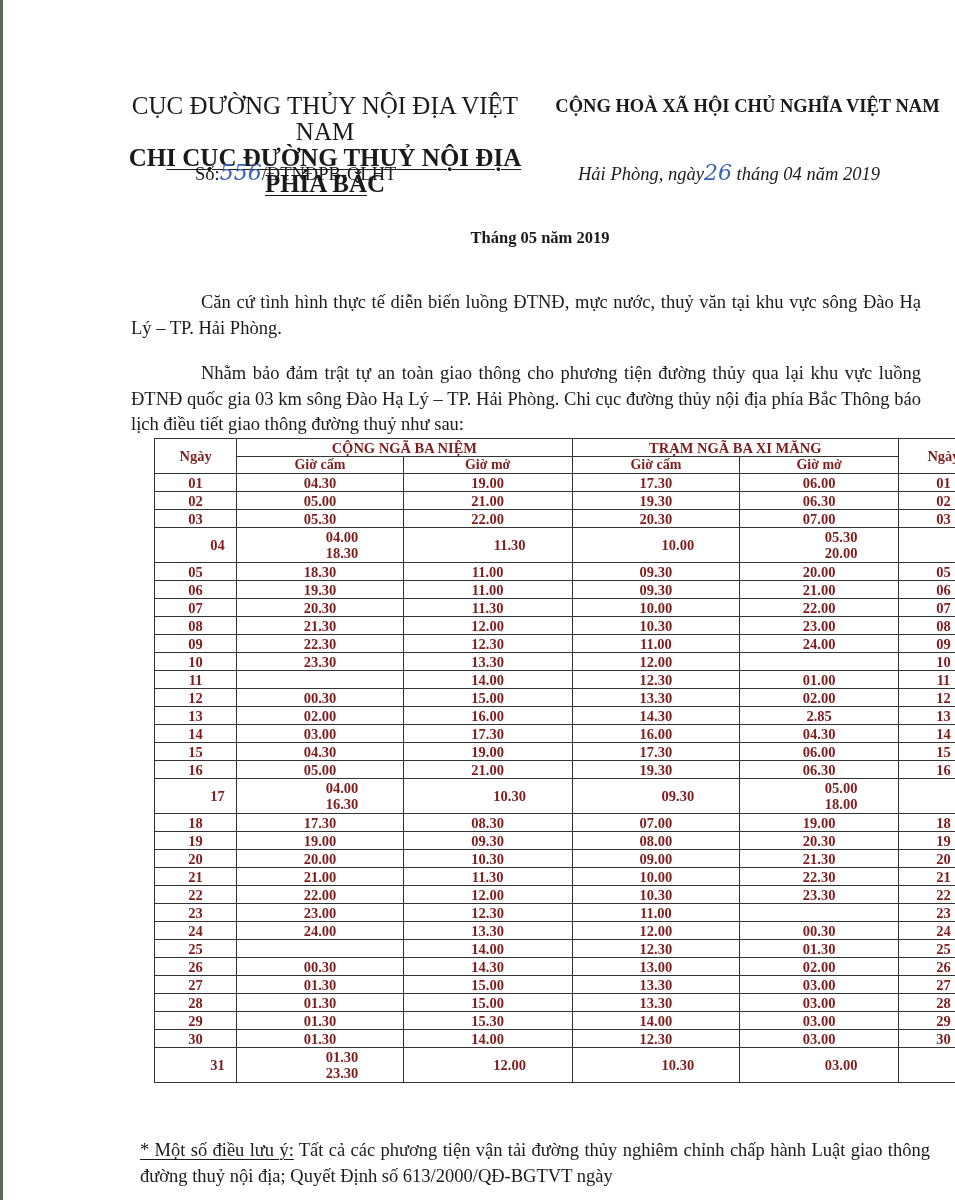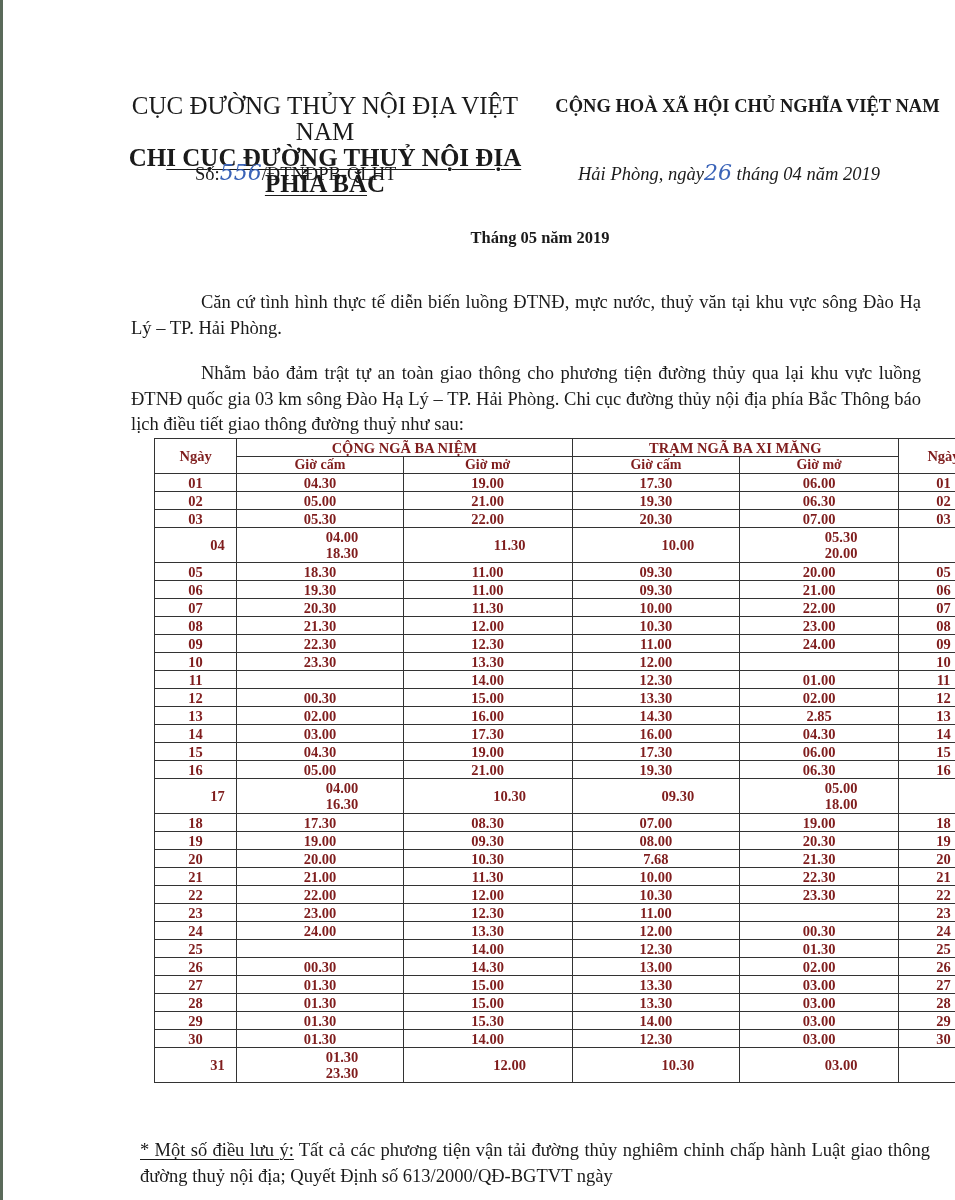--- a/index.html
+++ b/index.html
@@ -242,21 +242,21 @@
         <td style="white-space: pre-line;">19.00</td>
         <td style="white-space: pre-line;">09.30</td>
         <td style="white-space: pre-line;">08.00</td>
         <td style="white-space: pre-line;">20.30</td>
         <td style="white-space: pre-line;">19</td>
       </tr>
       <tr>
         <td style="white-space: pre-line;">20</td>
         <td style="white-space: pre-line;">20.00</td>
         <td style="white-space: pre-line;">10.30</td>
-        <td style="white-space: pre-line;">7.68</td>
+        <td style="white-space: pre-line;">09.00</td>
         <td style="white-space: pre-line;">21.30</td>
         <td style="white-space: pre-line;">20</td>
       </tr>
       <tr>
         <td style="white-space: pre-line;">21</td>
         <td style="white-space: pre-line;">21.00</td>
         <td style="white-space: pre-line;">11.30</td>
         <td style="white-space: pre-line;">10.00</td>
         <td style="white-space: pre-line;">22.30</td>
         <td style="white-space: pre-line;">21</td>

